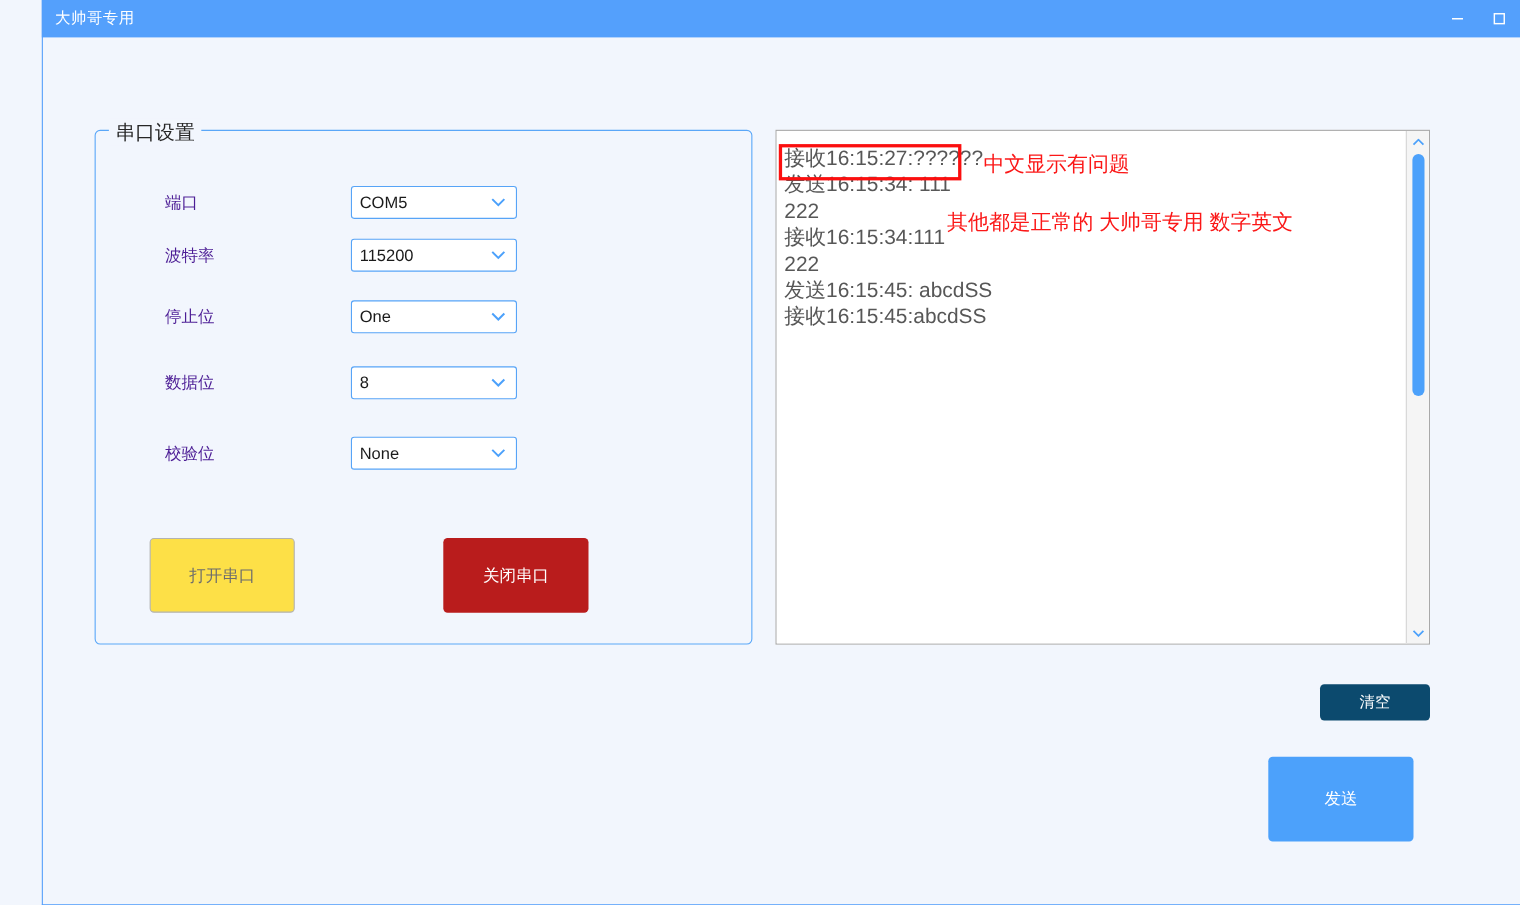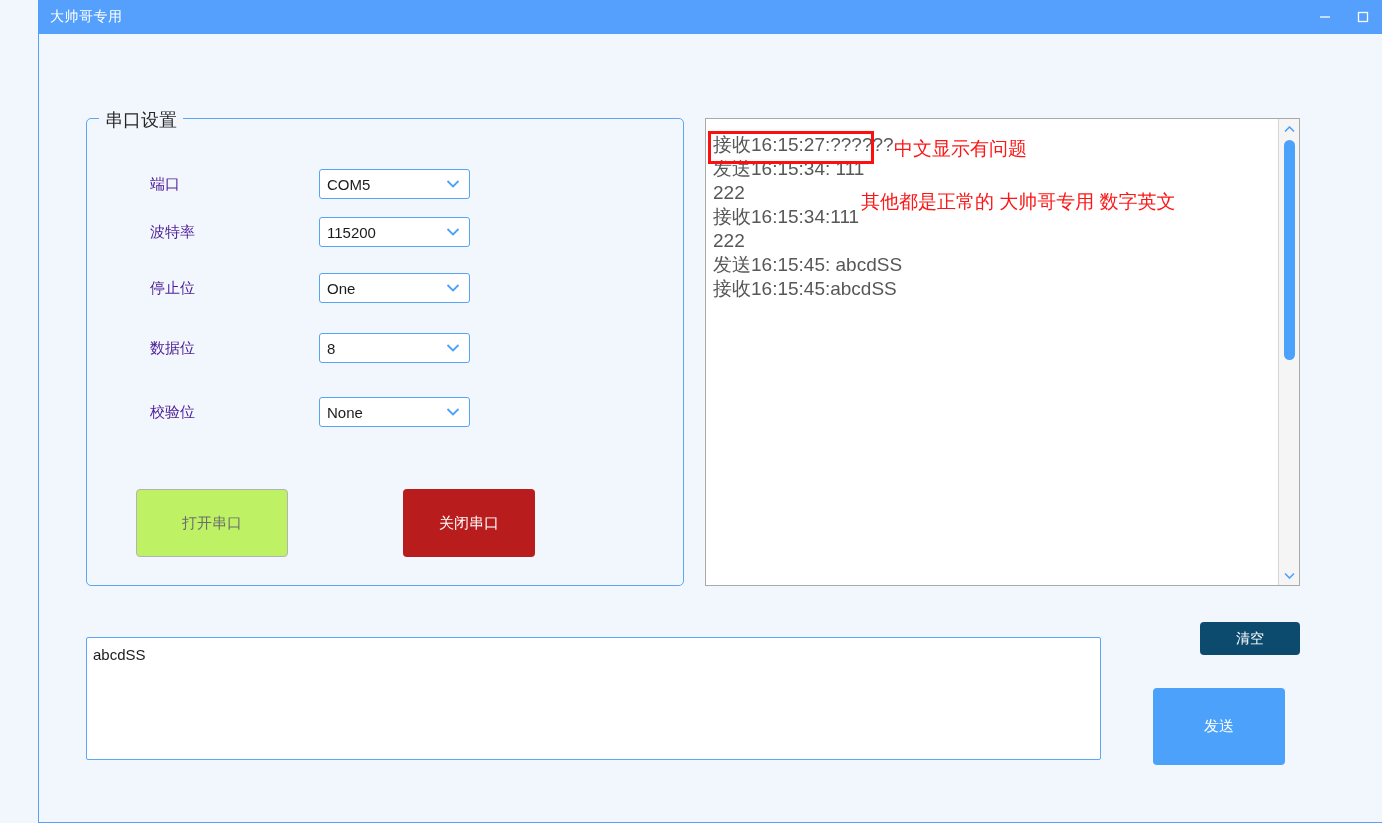--- a/index.html
+++ b/index.html
@@ -121,23 +121,23 @@
     top: 50%;
     transform: translateY(-50%);
     display: flex;
   }
 
   
   #open-port-button {
     position: absolute;
     left: 49px;
     top: 370px;
-    width: 152px;
+    width: 132px;
     height: 68px;
-    background: #bef264;
+    background: #fde047;
     border: 1px solid #b3b3b3;
     border-radius: 4px;
     display: flex;
     align-items: center;
     justify-content: center;
     font-size: 15px;
     color: #6d6d6d;
     cursor: default;
   }
   #close-port-button {
@@ -407,16 +407,15 @@
         </svg>
       </div>
     </div>
   </div>
 
   <div class="annotation" id="annotation-chinese-issue">中文显示有问题</div>
   <div class="annotation" id="annotation-others-ok">其他都是正常的 大帅哥专用 数字英文</div>
 
   <div id="clear-button">清空</div>
 
-  <div id="send-textarea">abcdSS</div>
   <div id="send-button">发送</div>
 
 </div>
 
 </body></html>

